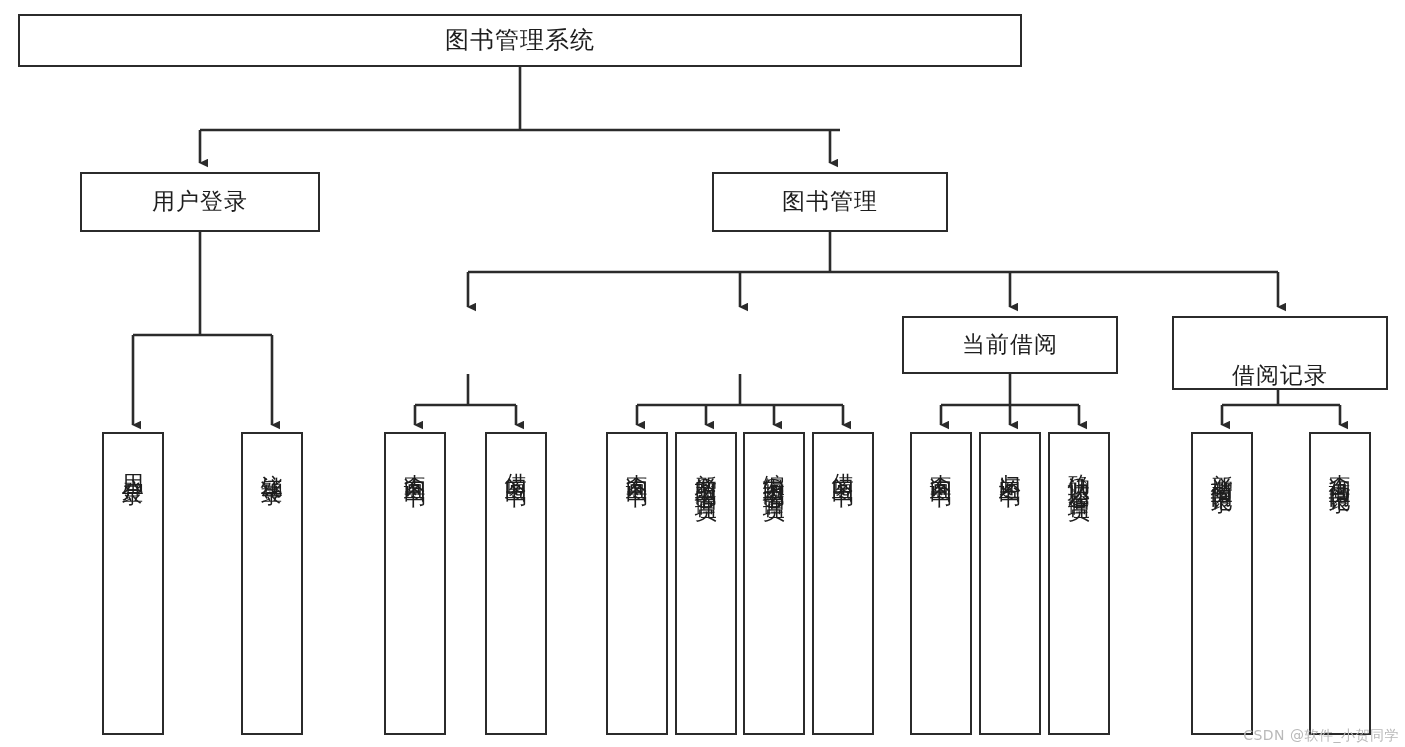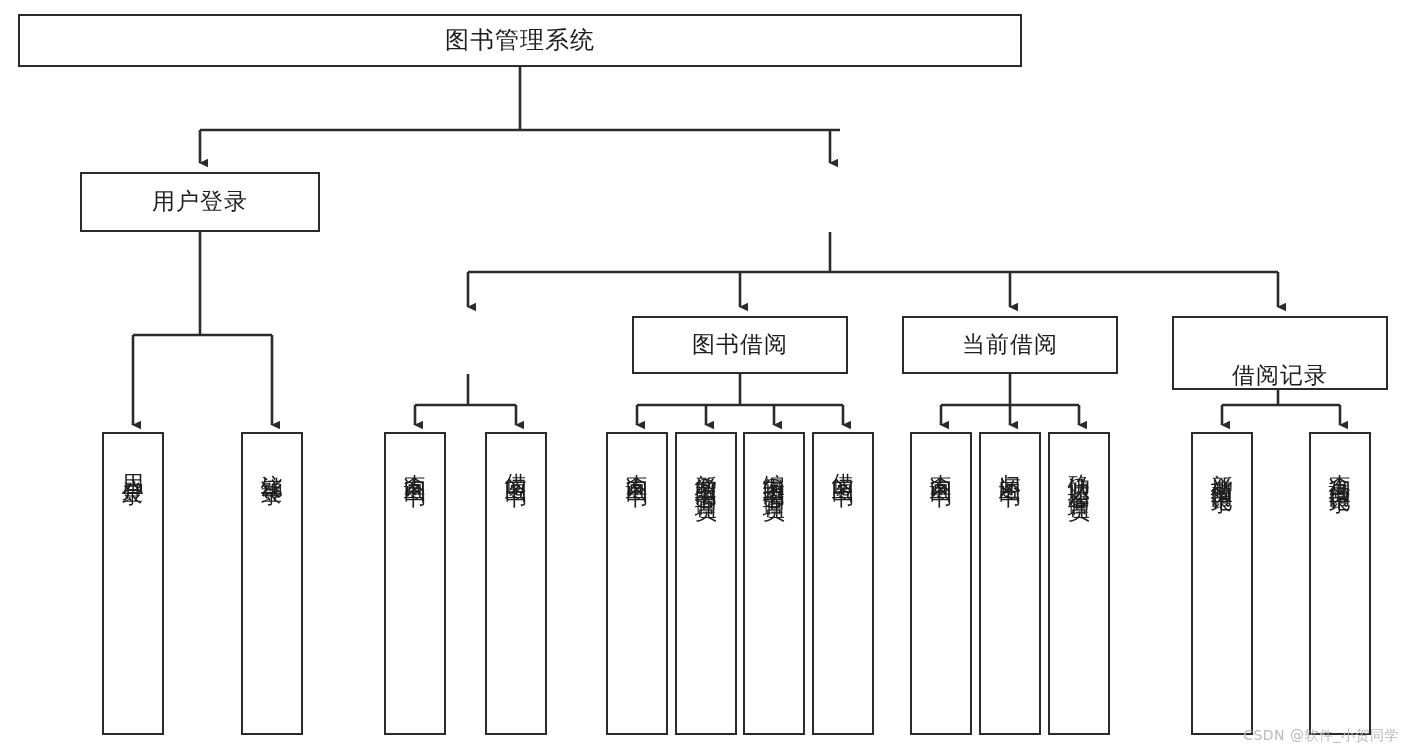--- a/index.html
+++ b/index.html
@@ -127,24 +127,24 @@
     </g>
   </svg>
 
   <div class="node root" style="left:18px; top:14px; width:1004px; height:53px;">
     <span class="node-label">图书管理系统</span>
   </div>
 
   <div class="node" style="left:80px; top:172px; width:240px; height:60px;">
     <span class="node-label">用户登录</span>
   </div>
+  <div class="node" style="left:712px; top:172px; width:236px; height:60px;">
+    <span class="node-label">图书管理</span>
+  </div>
 
-  <div class="node" style="left:632px; top:316px; width:216px; height:58px;">
-    <span class="node-label">图书借阅</span>
-  </div>
   <div class="node" style="left:902px; top:316px; width:216px; height:58px;align-items:center;">
     <span class="node-label">当前借阅</span>
   </div>
   <div class="node" style="left:1172px; top:316px; width:216px; height:74px;align-items:flex-end;">
     <span class="node-label">借阅记录</span>
   </div>
 
   <div class="node vertical" style="left:102px; top:432px; width:62px; height:303px;">
     <span class="node-label">用户登录</span>
   </div>

